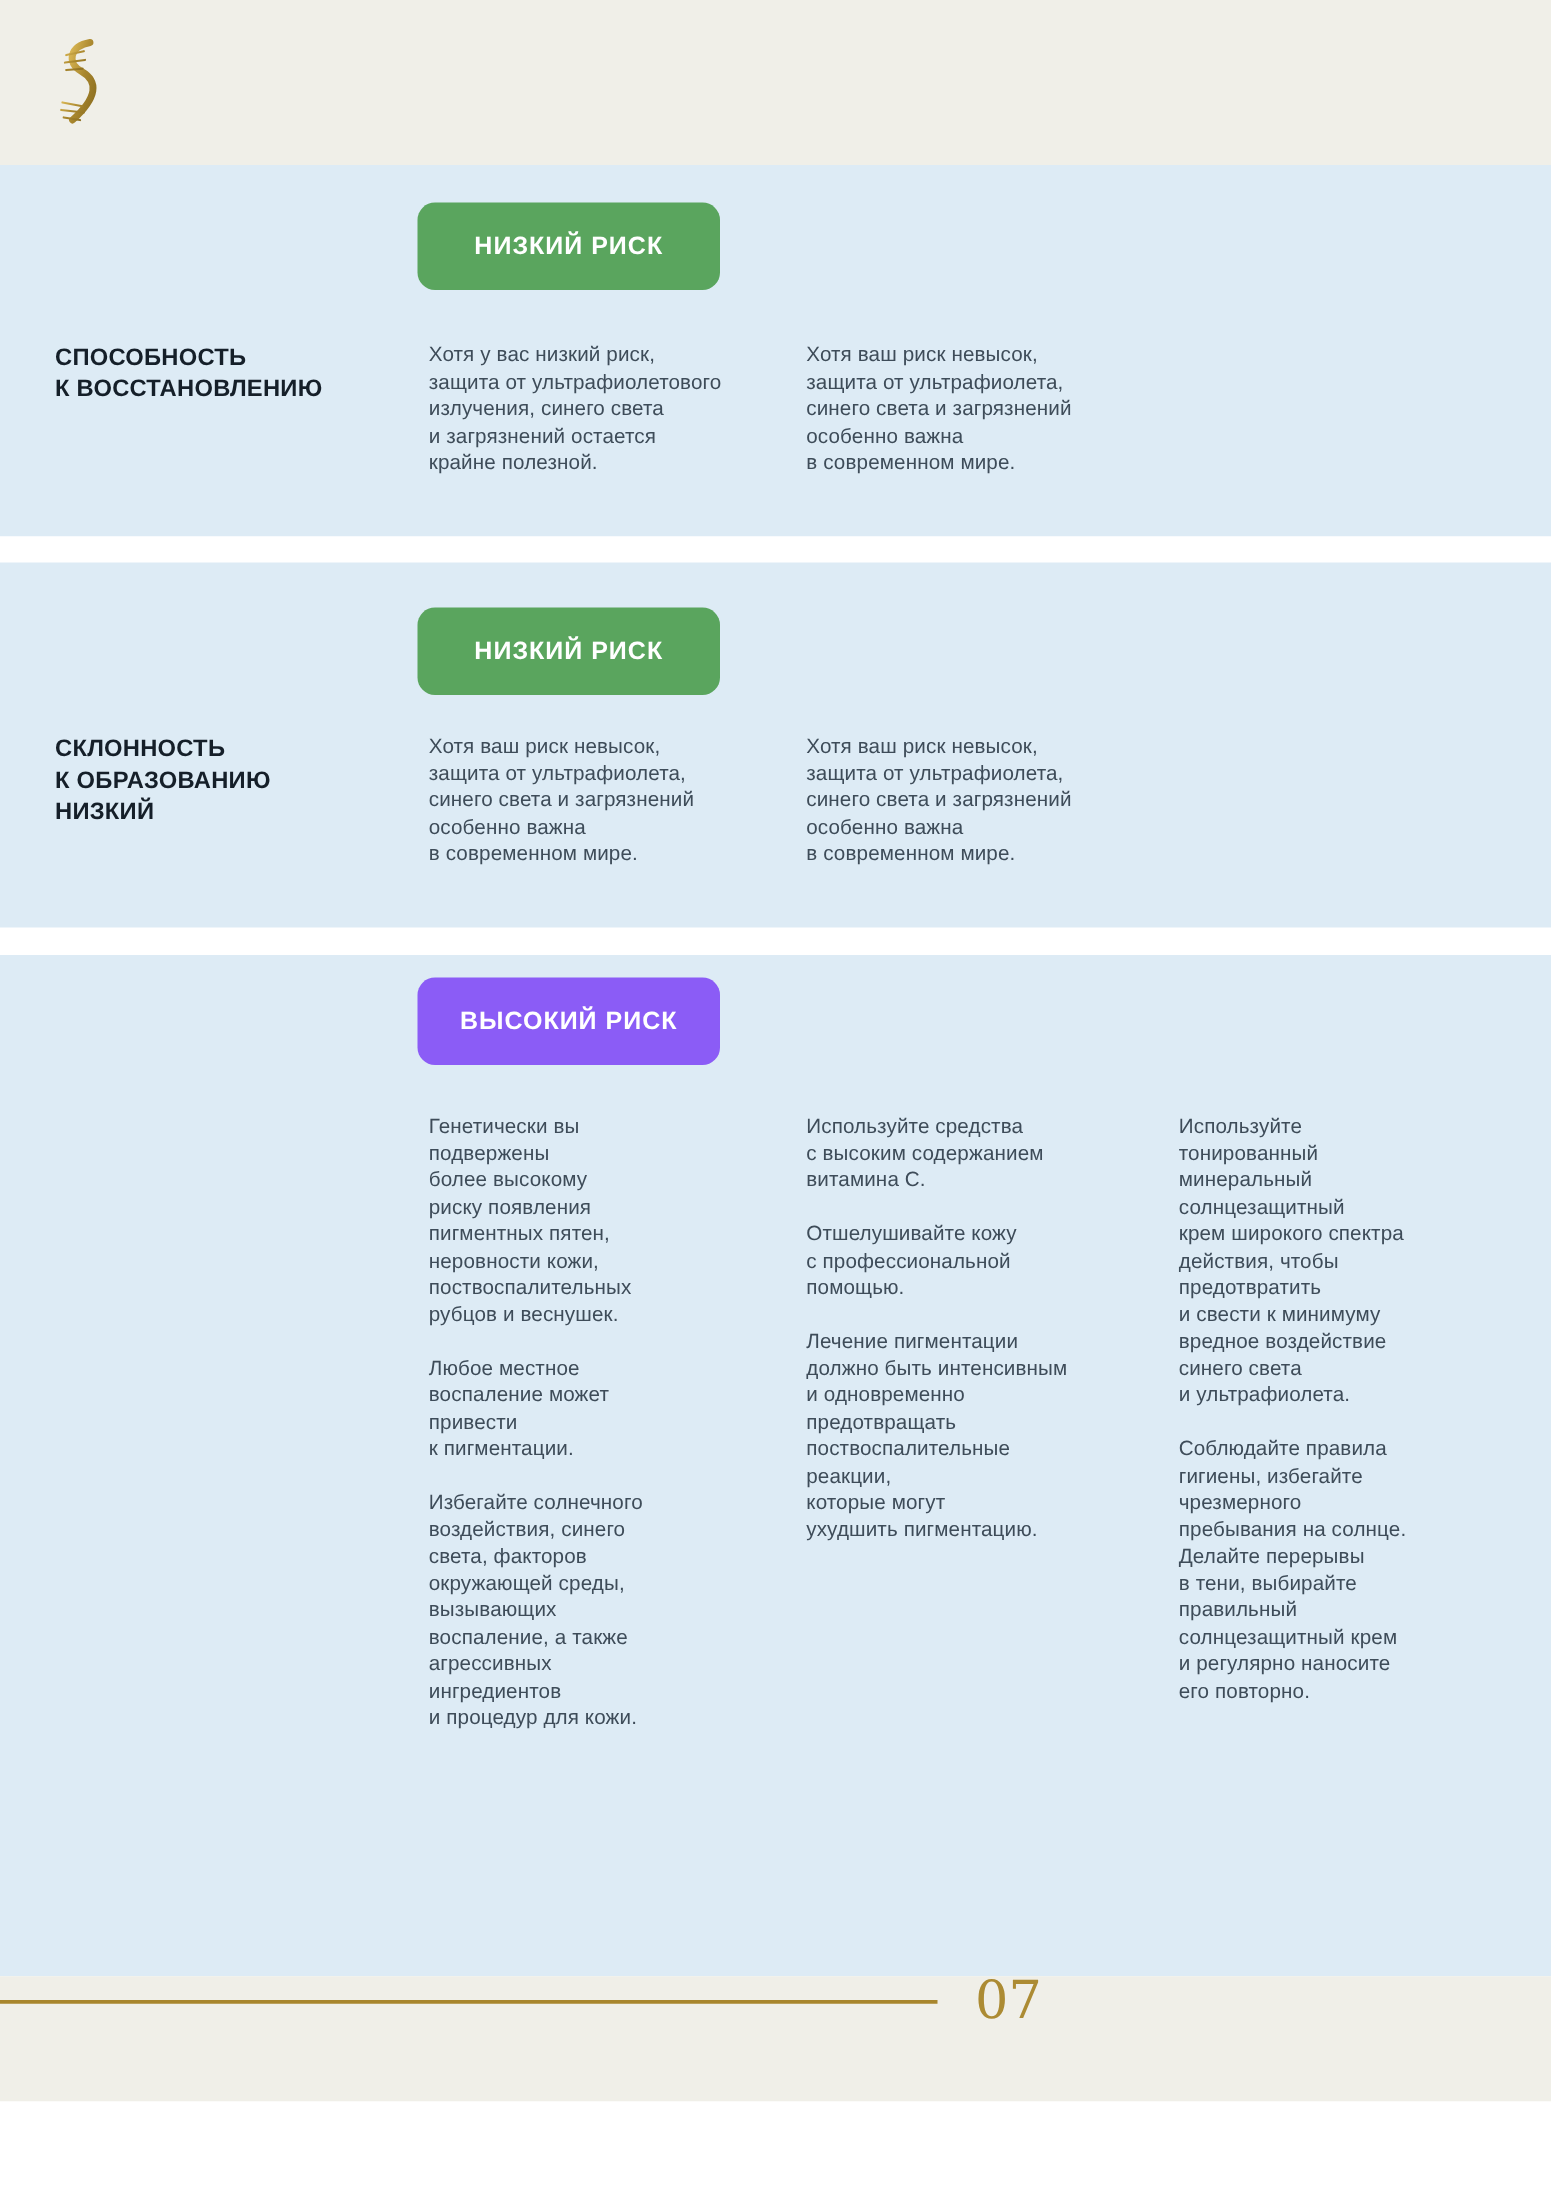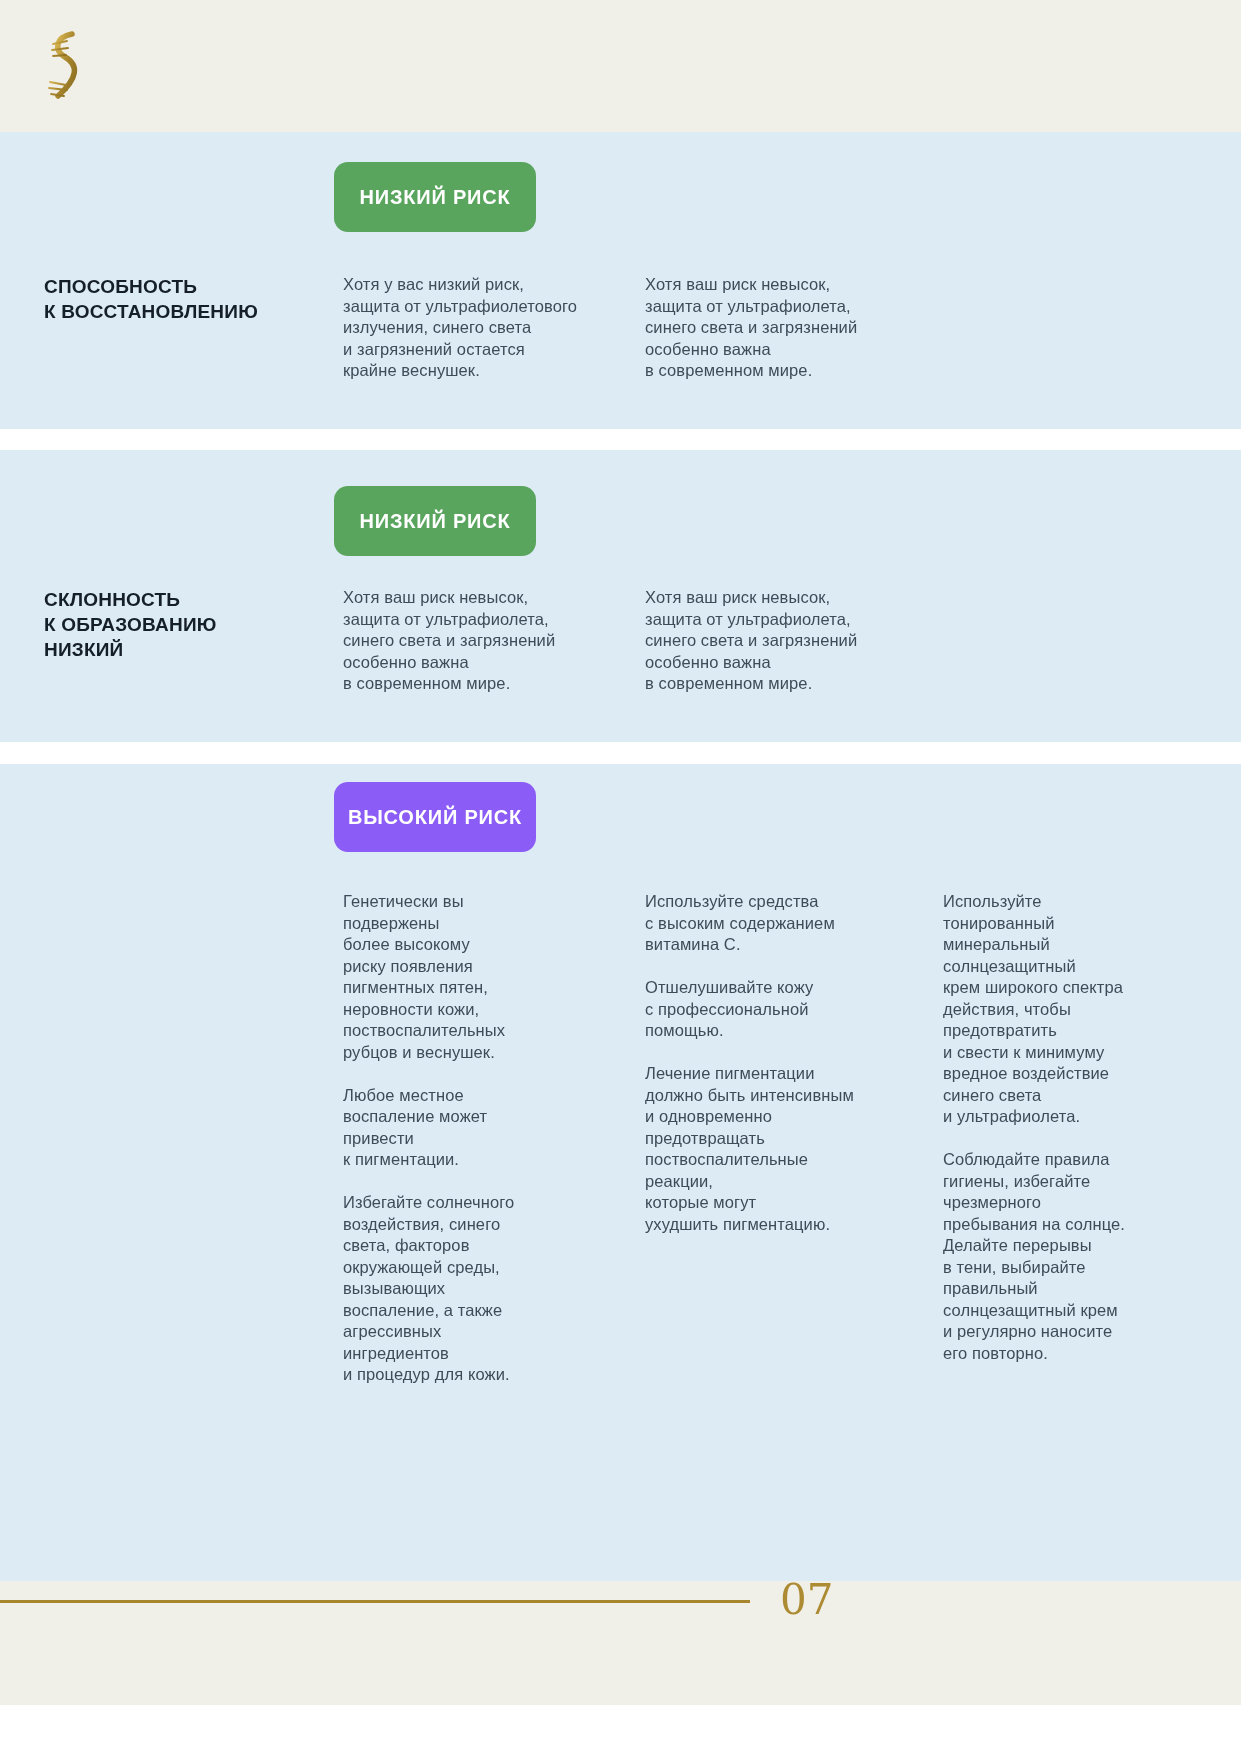--- a/index.html
+++ b/index.html
@@ -45,21 +45,21 @@
   .s1 .badge { margin-top:30px; }
   .s1 .cell { margin-top:42px; }
   .s2 { height:292px; margin-bottom:22px; }
   .s2 .badge { margin-top:36px; }
   .s2 .cell { margin-top:31px; }
   .s3 { height:817px; }
   .s3 .badge { margin-top:18px; }
   .s3 .cell { margin-top:39px; }
   .badge-slot { grid-column:2; grid-row:1; }
   .badge {
-    width:202px; height:70px;
+    width:242px; height:70px;
     margin-left:-9px;
     border-radius:14px;
     display:flex; align-items:center; justify-content:center;
     color:#ffffff;
     font-size:20px; font-weight:700; letter-spacing:0.8px;
     white-space:nowrap;
   }
   .cell { grid-row:2; white-space:pre-line; }
   .cell.c1 { grid-column:1; }
   .cell.c2 { grid-column:2; }
@@ -73,21 +73,21 @@
   }
   .body-text {
     font-size:16.5px;
     line-height:21.5px;
     letter-spacing:0.1px;
     color:#3e4c59;
     padding-right:22px;
   }
   .pagefoot {
     position:relative;
-    height:124px;
+    height:100px;
     background:#f0efe8;
     display:flex;
     align-items:flex-start;
   }
   .rule {
     width:750px; height:3px;
     background:#a8862d;
     margin-top:19px;
   }
   .pagenum {
@@ -123,21 +123,21 @@
   <section class="band s1">
     <div class="badge-slot">
       <div class="badge" style="background: rgb(90, 165, 94);">НИЗКИЙ РИСК</div>
     </div>
     <div class="cell c1 row-title">СПОСОБНОСТЬ
 К ВОССТАНОВЛЕНИЮ</div>
     <div class="cell c2 body-text">Хотя у вас низкий риск,
 защита от ультрафиолетового
 излучения, синего света
 и загрязнений остается
-крайне веснушек.</div>
+крайне полезной.</div>
     <div class="cell c3 body-text">Хотя ваш риск невысок,
 защита от ультрафиолета,
 синего света и загрязнений
 особенно важна
 в современном мире.</div>
     <div class="cell c4 body-text"></div>
   </section>
 
   <section class="band s2">
     <div class="badge-slot">

